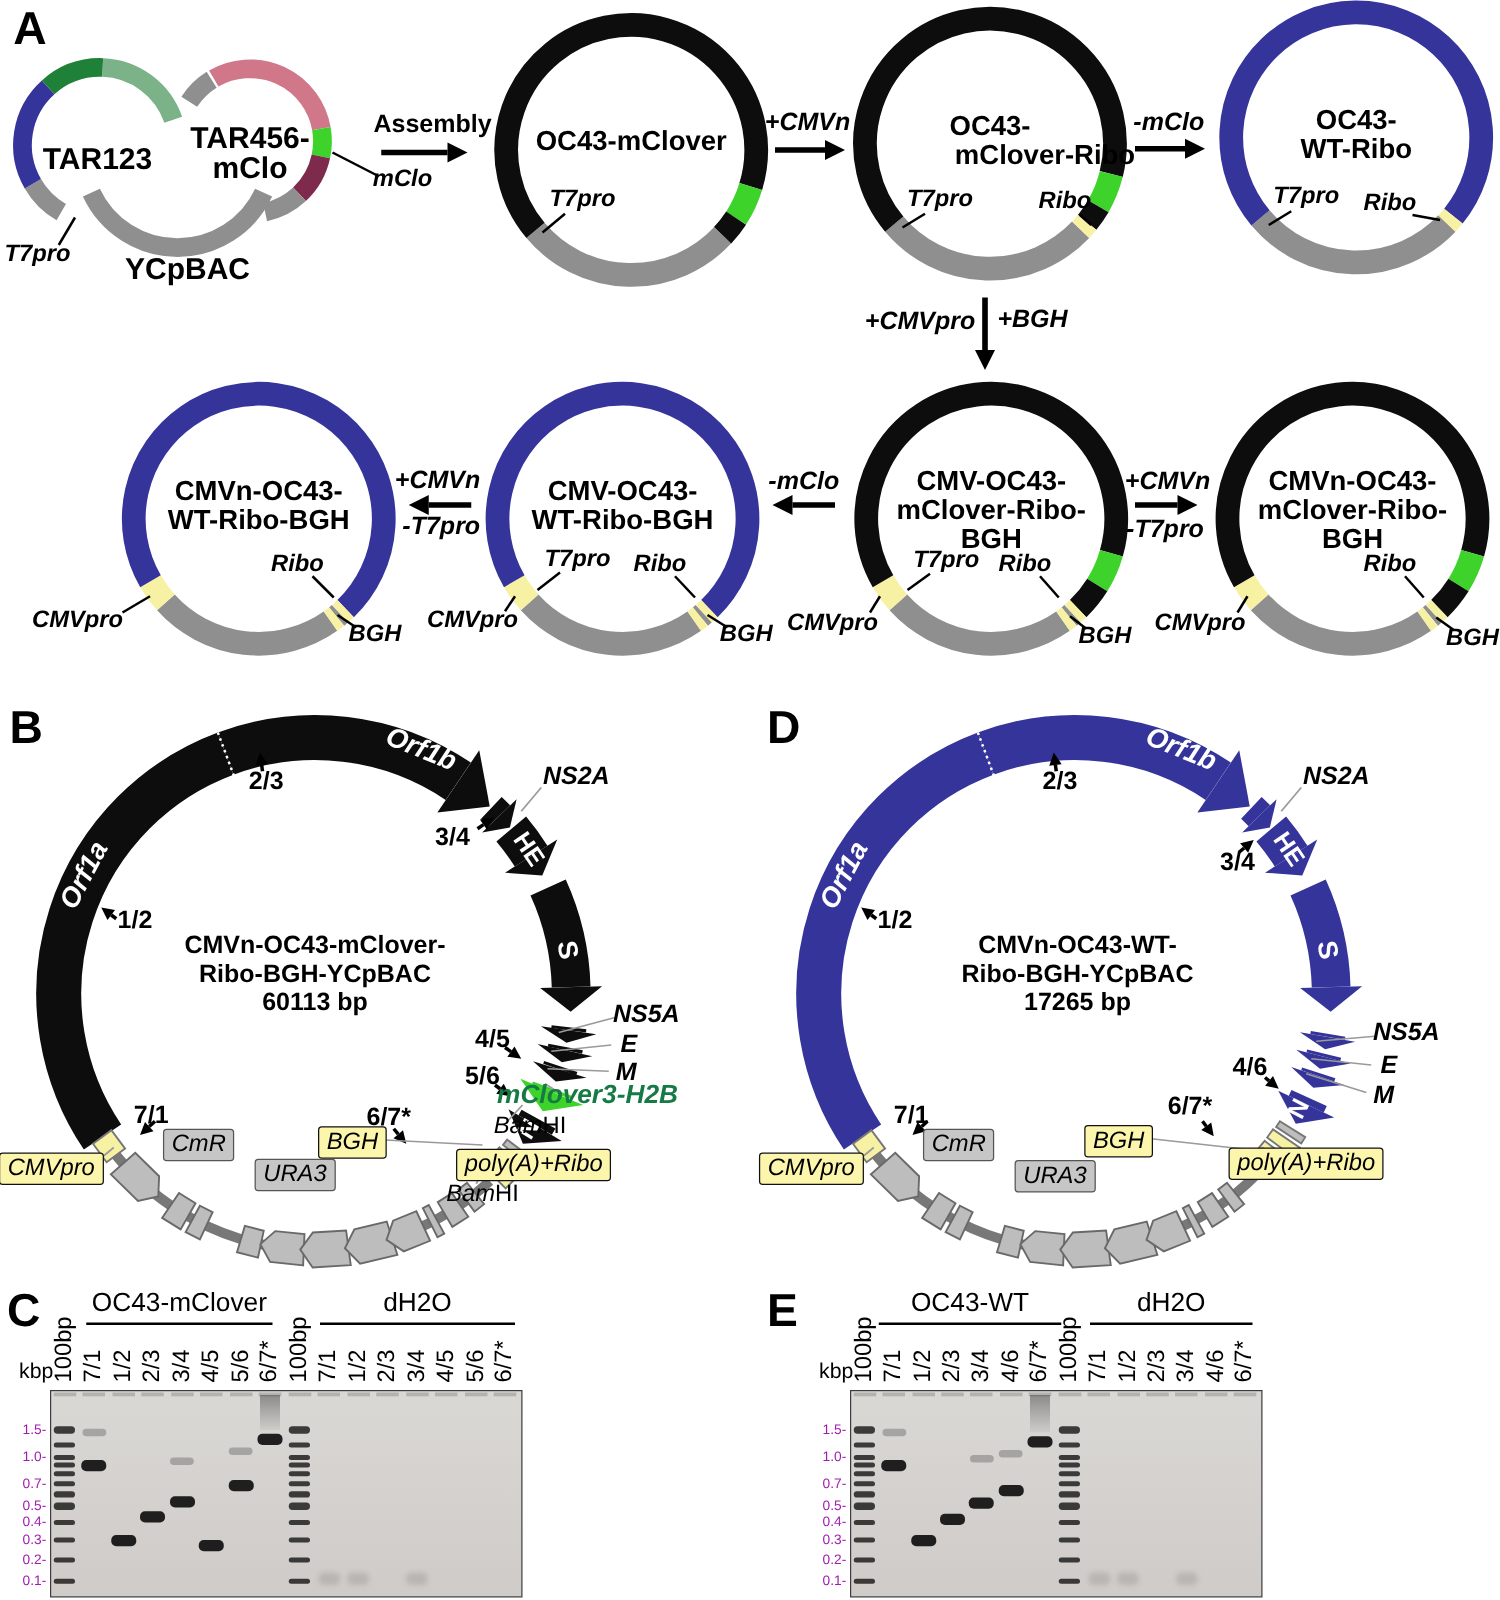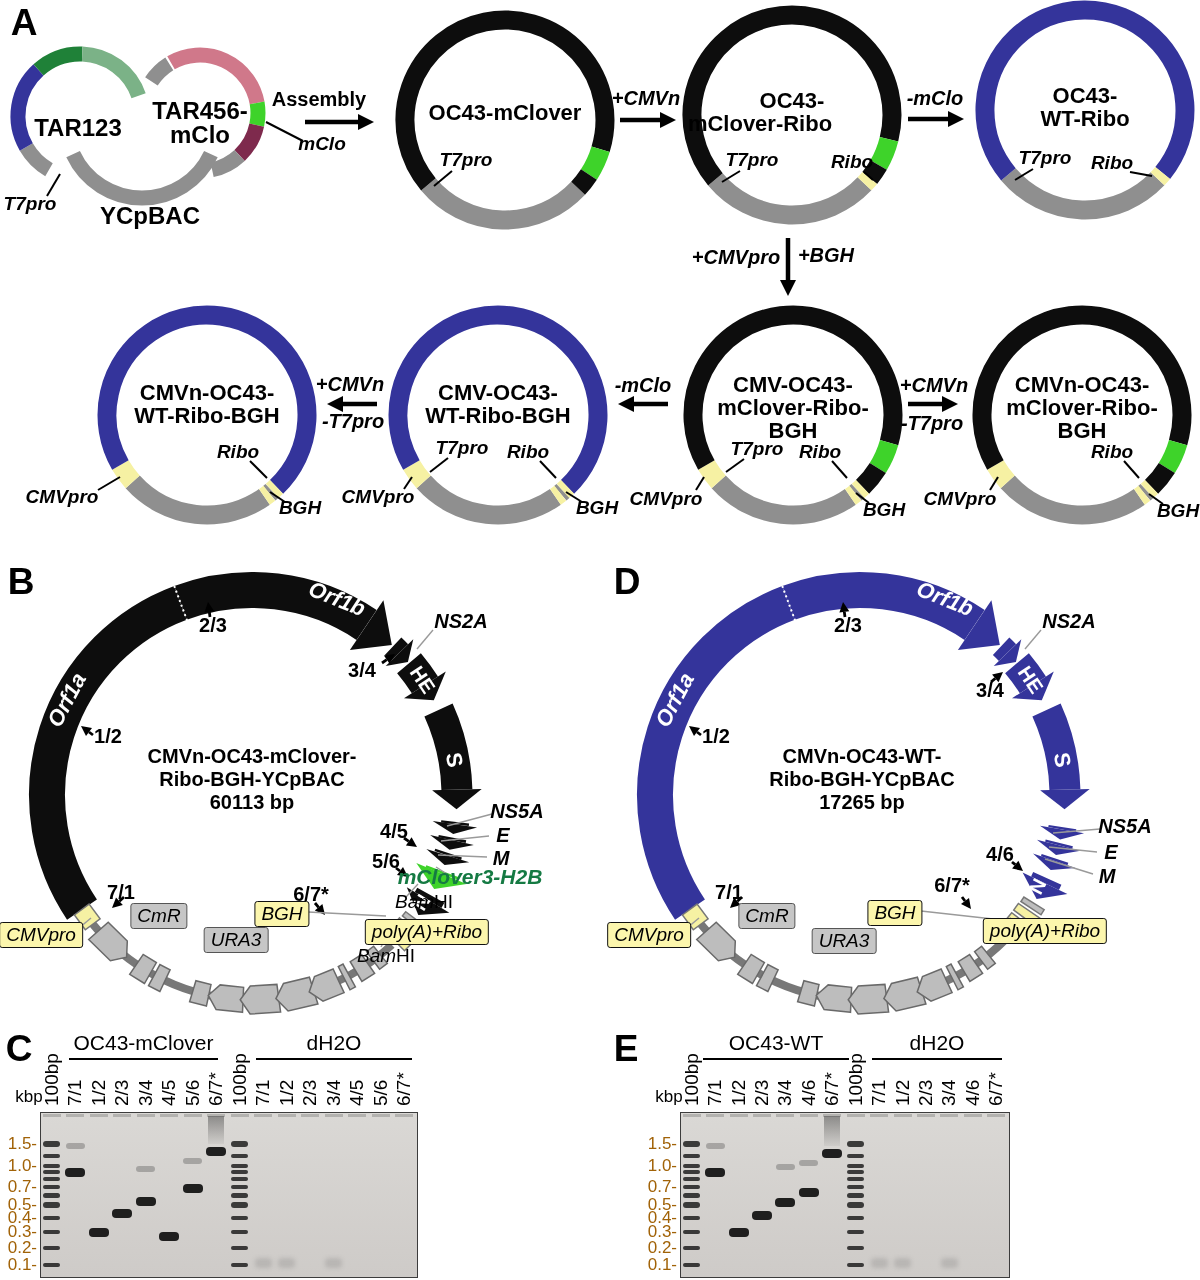--- a/index.html
+++ b/index.html
@@ -17,21 +17,21 @@
   .jct{font-size:20px;font-weight:700}
   .gene{font-size:20px;font-weight:700;font-style:italic}
   .ttl{font-size:20px;font-weight:700}
   .wh{color:#fff}
   .bam{font-size:19px}
   .box{position:absolute;transform:translate(-50%,-50%);white-space:nowrap;font-size:19px;
     font-style:italic;padding:1px 6px;border:1.7px solid #111;border-radius:3px;color:#000}
   .gbox{background:#c6c6c6;border-color:#555}
   .lane{position:absolute;font-size:19px;line-height:20px;transform-origin:left bottom;
     transform:rotate(-90deg);white-space:nowrap;color:#000}
-  .tick{position:absolute;font-size:17px;transform:translate(-100%,-50%);white-space:nowrap;color:#a16207}
+  .tick{position:absolute;font-size:11px;transform:translate(-100%,-50%);white-space:nowrap;color:#a21caf}
   .unit{position:absolute;font-size:17px;transform:translate(-50%,-50%);color:#000}
   .ghead{position:absolute;text-align:center;font-size:21px;border-bottom:2.5px solid #000;
     padding-bottom:3px;color:#000}
   .gelbg{position:absolute;border:1.5px solid #3c3c3c;background:linear-gradient(#dad8d5,#cecbc8)}
   .band{position:absolute;filter:blur(.6px)}
 </style>
 </head>
 <body>
 
 <div id="canvas">
@@ -346,21 +346,21 @@
     </div>
   <div id="labels">
     <div class="lbl panel" style="left:24px;top:23px">A</div>
     <div class="lbl panel" style="left:21px;top:582px">B</div>
     <div class="lbl panel" style="left:19px;top:1049px">C</div>
     <div class="lbl panel" style="left:627px;top:582px">D</div>
     <div class="lbl panel" style="left:626px;top:1049px">E</div>
   <div class="lbl name" style="left: 505px; top: 113px;">OC43-mClover</div>
       <div class="lbl feat" style="left: 466px; top: 160px;">T7pro</div>
       <div class="lbl name" style="left: 792px; top: 100.5px;">OC43-</div>
-      <div class="lbl name" style="left: 760px; top: 123.5px;">mClover-Ribo</div>
+      <div class="lbl name" style="left: 836px; top: 123.5px;">mClover-Ribo</div>
       <div class="lbl feat" style="left: 752px; top: 160px;">T7pro</div>
       <div class="lbl feat" style="left: 852px; top: 162px;">Ribo</div>
       <div class="lbl name" style="left: 1085px; top: 95.5px;">OC43-</div>
       <div class="lbl name" style="left: 1085px; top: 118.5px;">WT-Ribo</div>
       <div class="lbl feat" style="left: 1045px; top: 158px;">T7pro</div>
       <div class="lbl feat" style="left: 1112px; top: 163px;">Ribo</div>
       <div class="lbl name" style="left: 207px; top: 392.5px;">CMVn-OC43-</div>
       <div class="lbl name" style="left: 207px; top: 415.5px;">WT-Ribo-BGH</div>
       <div class="lbl feat" style="left: 238px; top: 452px;">Ribo</div>
       <div class="lbl feat" style="left: 62px; top: 497px;">CMVpro</div>
@@ -383,21 +383,21 @@
       <div class="lbl name" style="left: 1082px; top: 431px;">BGH</div>
       <div class="lbl feat" style="left: 1112px; top: 452px;">Ribo</div>
       <div class="lbl feat" style="left: 960px; top: 499px;">CMVpro</div>
       <div class="lbl feat" style="left: 1178px; top: 511px;">BGH</div>
       <div class="lbl tar" style="left: 78px; top: 128px;">TAR123</div>
       <div class="lbl tar" style="left: 200px; top: 111px;">TAR456-</div>
       <div class="lbl tar" style="left: 200px; top: 135px;">mClo</div>
       <div class="lbl tar" style="left: 150px; top: 216px;">YCpBAC</div>
       <div class="lbl feat" style="left: 30px; top: 204px;">T7pro</div>
       <div class="lbl feat" style="left: 322px; top: 144px;">mClo</div>
-      <div class="lbl asm" style="left: 319px; top: 100px;">Assembly</div>
+      <div class="lbl asm" style="left: 346px; top: 100px;">Assembly</div>
       <div class="lbl arrlab" style="left: 646px; top: 99px;">+CMVn</div>
       <div class="lbl arrlab" style="left: 935px; top: 99px;">-mClo</div>
       <div class="lbl arrlab" style="left: 736px; top: 258px;">+CMVpro</div>
       <div class="lbl arrlab" style="left: 826px; top: 256px;">+BGH</div>
       <div class="lbl arrlab" style="left: 350px; top: 385px;">+CMVn</div>
       <div class="lbl arrlab" style="left: 353px; top: 422px;">-T7pro</div>
       <div class="lbl arrlab" style="left: 643px; top: 386px;">-mClo</div>
       <div class="lbl arrlab" style="left: 934px; top: 386px;">+CMVn</div>
       <div class="lbl arrlab" style="left: 932px; top: 424px;">-T7pro</div>
       <div class="lbl ttl" style="left: 252px; top: 757px;">CMVn-OC43-mClover-</div>

